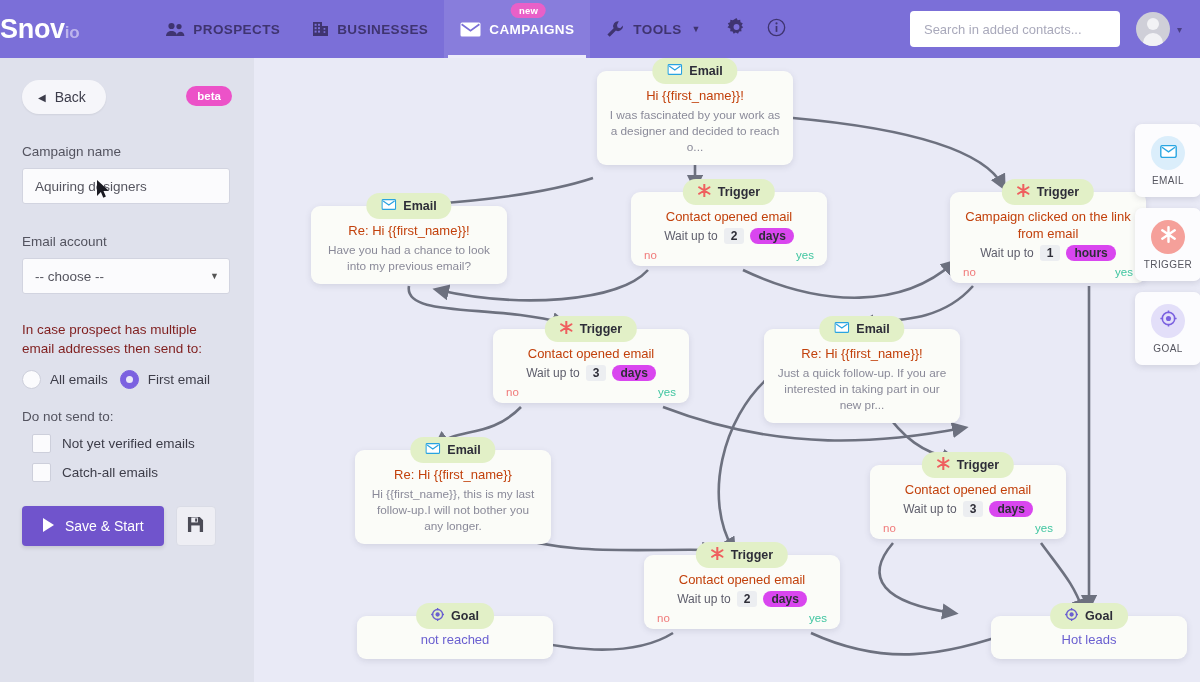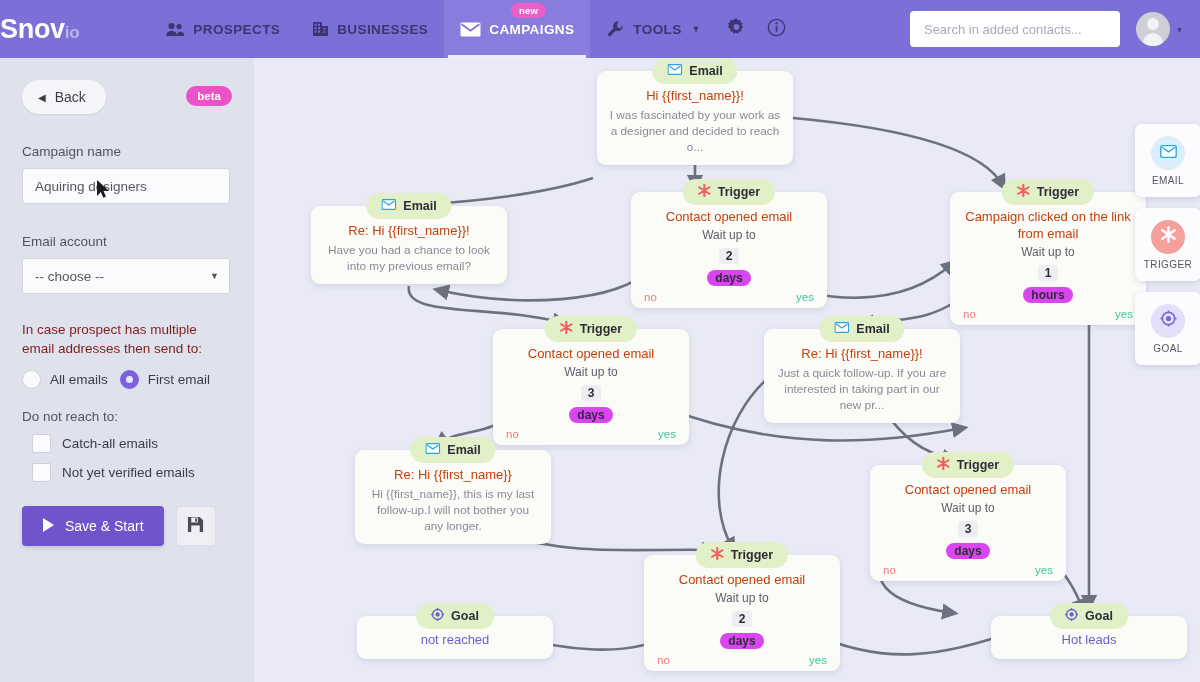--- a/index.html
+++ b/index.html
@@ -171,21 +171,21 @@
     white-space: nowrap;
   }
   .node-title {
     font-size: 13px; color: #c2410c; margin-bottom: 3px; line-height: 17px;
   }
   .node-body {
     font-size: 11.8px; color: #8a8a99; line-height: 16px;
   }
   .wait-row {
     font-size: 12px; color: #5d5d6b; display: flex;
-    align-items: center; justify-content: center; gap: 6px; flex-direction: column;
+    align-items: center; justify-content: center; gap: 6px;
   }
   .wait-val {
     background: #eceef1; border-radius: 3px; padding: 1px 7px;
     font-weight: bold; color: #2e2e38;
   }
   .wait-unit {
     background: #d946ef; border-radius: 8px; padding: 1px 8px;
     font-weight: bold; color: #2e2e38;
   }
   .branch-no, .branch-yes {
@@ -325,28 +325,28 @@
     <div class="radio-opt">
       <span class="radio"></span>
       <span class="radio-label">All emails</span>
     </div>
     <div class="radio-opt">
       <span class="radio checked"></span>
       <span class="radio-label">First email</span>
     </div>
   </div>
 
-  <div class="sub-label">Do not reach to:</div>
+  <div class="sub-label">Do not send to:</div>
+  <div class="check-row">
+    <span class="checkbox"></span>
+    <span class="check-label">Not yet verified emails</span>
+  </div>
   <div class="check-row">
     <span class="checkbox"></span>
     <span class="check-label">Catch-all emails</span>
-  </div>
-  <div class="check-row">
-    <span class="checkbox"></span>
-    <span class="check-label">Not yet verified emails</span>
   </div>
 
   <div class="btn-row">
     <button class="save-start">
       <span>
         <svg width="13" height="14" viewBox="0 0 13 14">
             <path d="M1 0l11 7-11 7z" fill="#ffffff"></path>
           </svg>
       </span>
       <span>Save &amp; Start</span>

